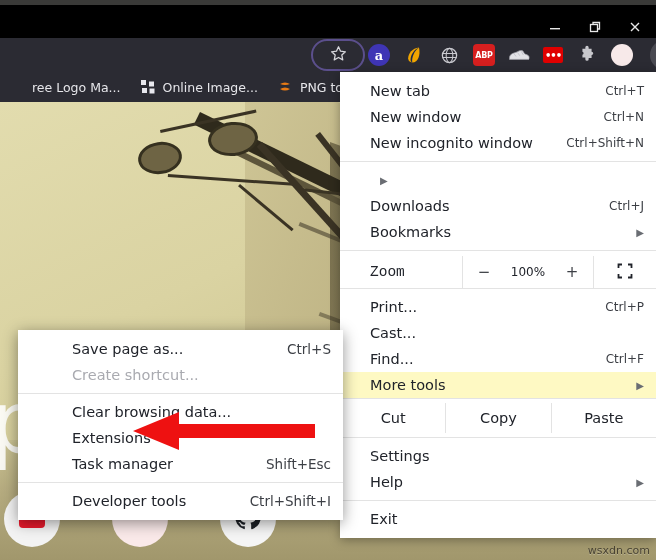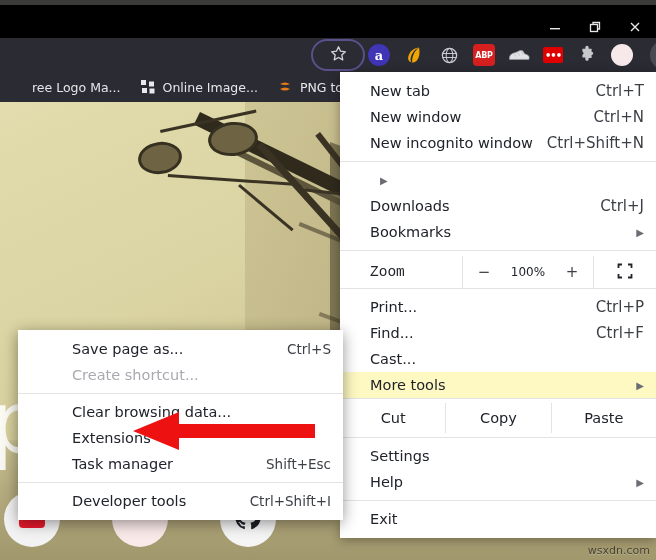--- a/index.html
+++ b/index.html
@@ -189,21 +189,21 @@
   }
   #main-menu { left: 340px; top: 72px; width: 316px; padding: 6px 0 0 0; }
   .mi {
     display: flex; align-items: center;
     height: 26px;
     padding: 0 12px 0 30px;
     white-space: nowrap;
     cursor: default;
   }
   .mi .label { flex: 1 1 auto; }
-  .mi .accel { color: #3c3f45; font-size: 15px; padding-left: 12px; }
+  .mi .accel { color: #3c3f45; font-size: 12px; padding-left: 12px; }
   .mi .arrow { color: #6a6d73; font-size: 10px; padding-left: 10px; }
   .mi.hl { background: #fef9c3; }
   .sep { height: 1px; background: #e3e3e3; margin: 5px 0; }
   .sep-tight { height: 1px; background: #e3e3e3; margin: 0; }
 
   
   .zoom-row {
     display: flex; align-items: stretch; height: 32px;
   }
   .zoom-label { flex: 0 0 122px; display: flex; align-items: center; padding-left: 30px; font-family: Liberation Mono, monospace; }
@@ -445,25 +445,25 @@
     </div>
 
     <div class="sep-tight"></div>
     <div style="height:5px"></div>
 
     <div class="mi">
       <span class="label">Print...</span>
       <span class="accel">Ctrl+P</span>
     </div>
     <div class="mi">
+      <span class="label">Cast...</span>
+    </div>
+    <div class="mi">
       <span class="label">Find...</span>
       <span class="accel">Ctrl+F</span>
-    </div>
-    <div class="mi">
-      <span class="label">Cast...</span>
     </div>
     <div class="mi hl">
       <span class="label">More tools</span>
       <span class="arrow">▶</span>
     </div>
 
     <div class="sep-tight"></div>
     <div style="height:4px"></div>
 
     <div class="edit-row">

